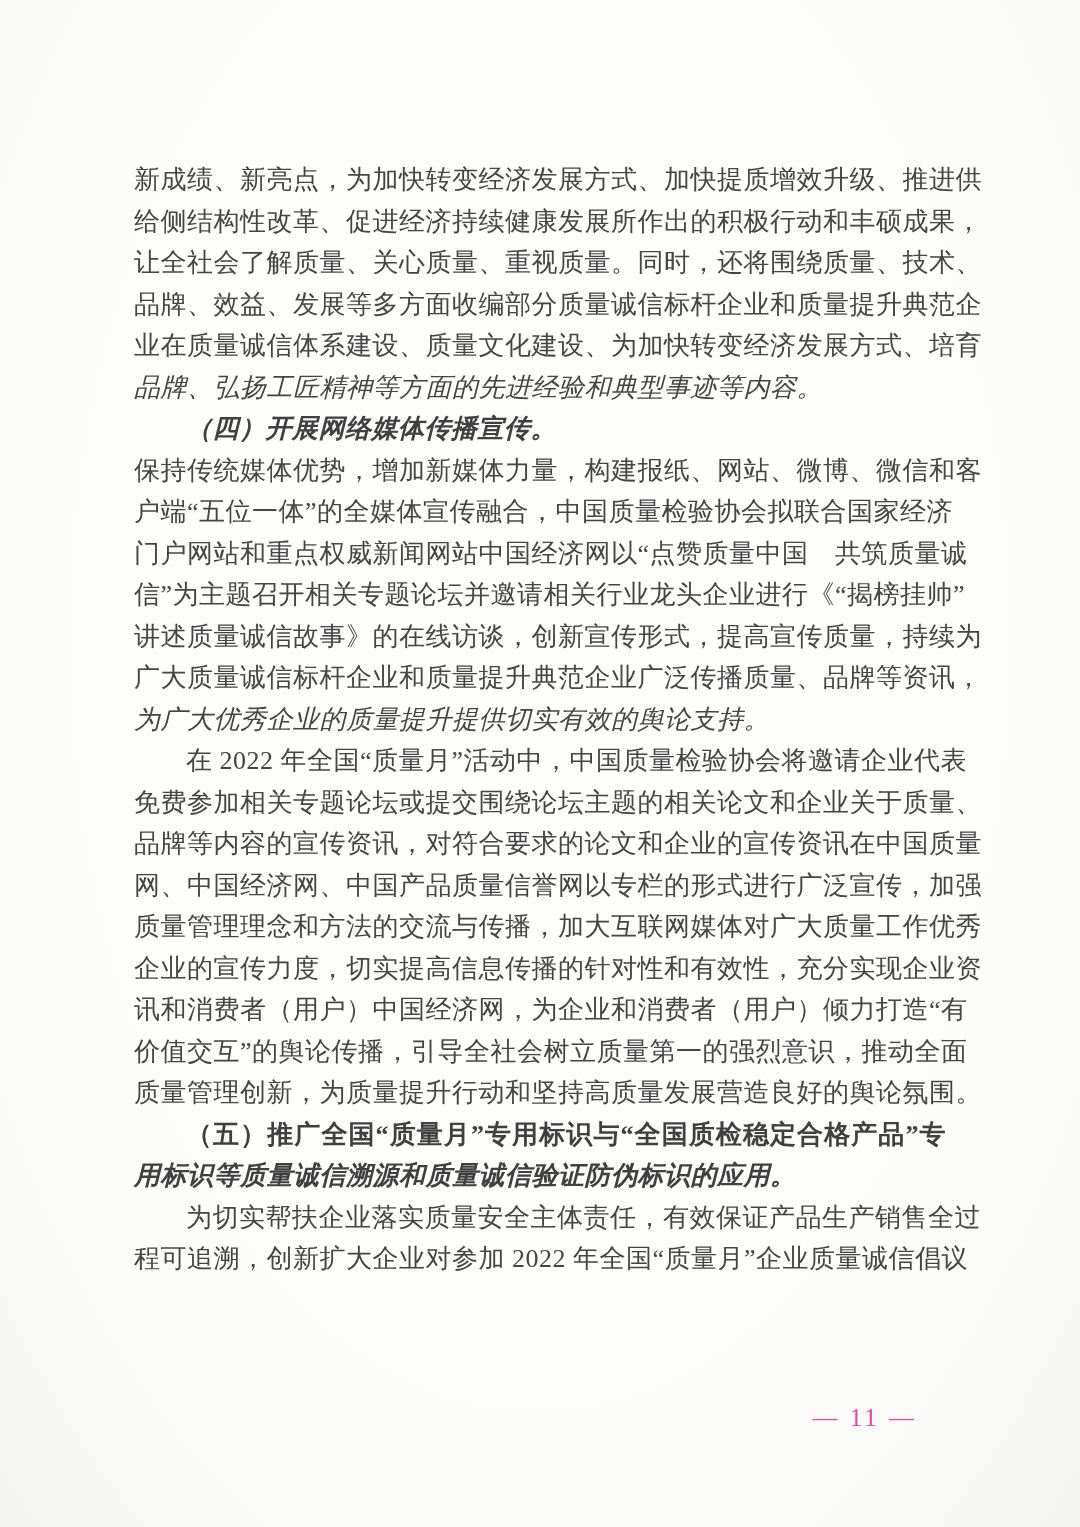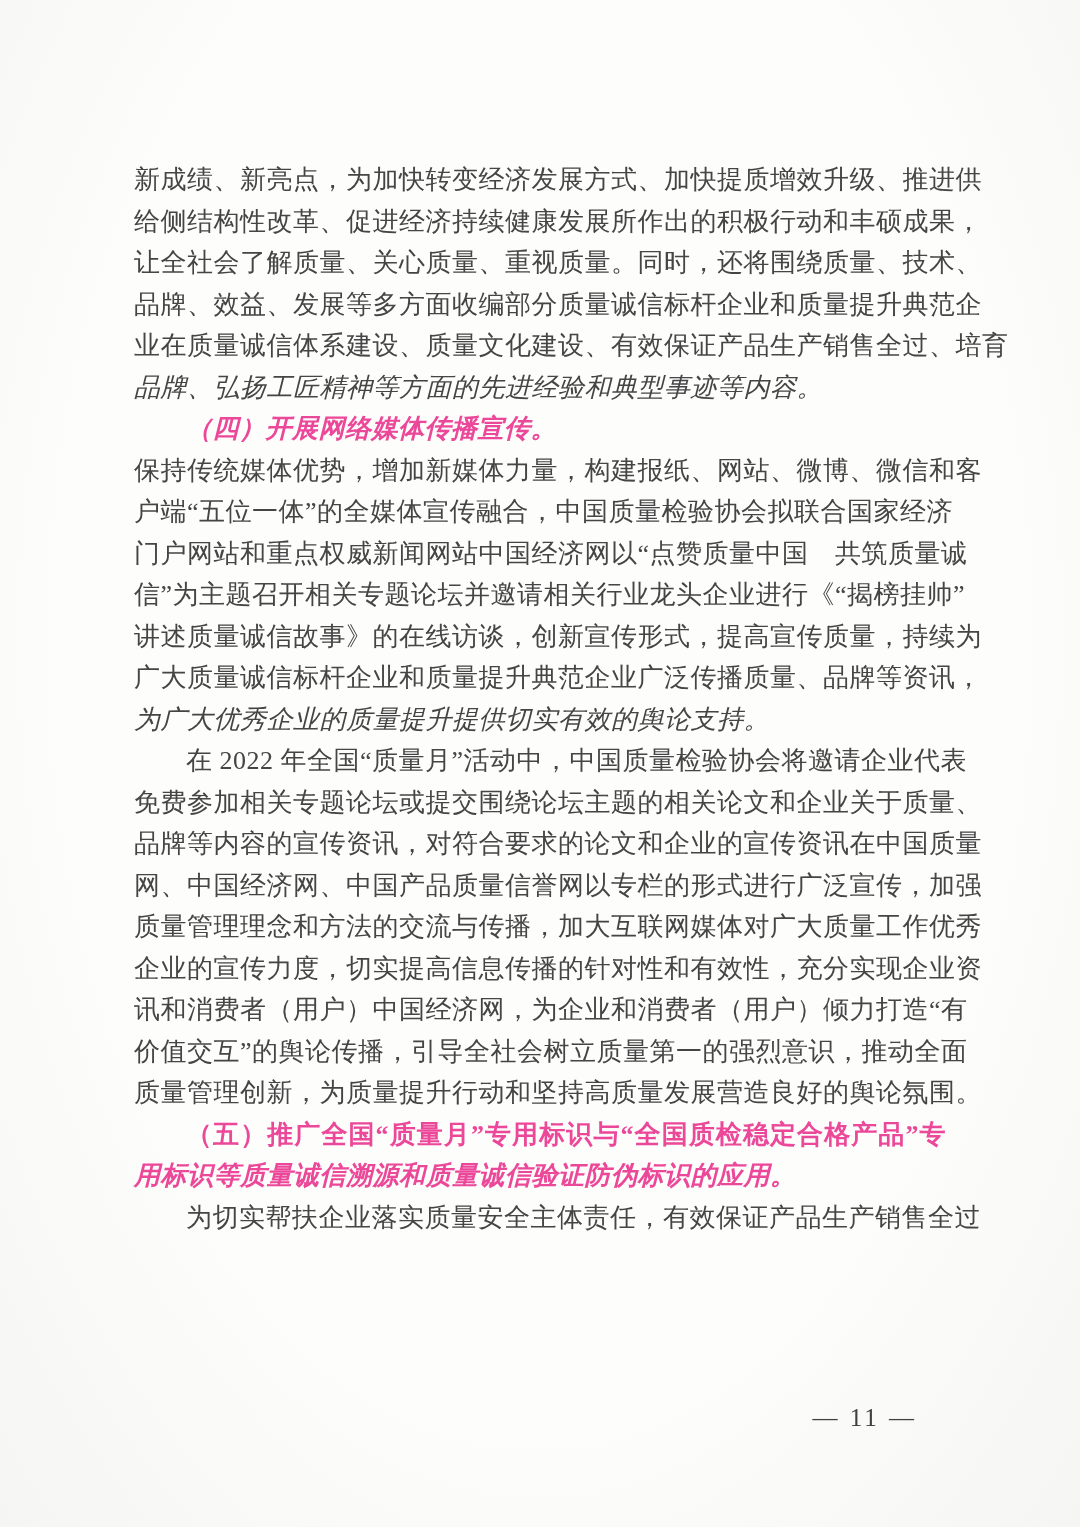--- a/index.html
+++ b/index.html
@@ -37,45 +37,45 @@
   }
   .line.short {
     text-align-last: left;
     font-style: italic;
   }
   .line.indent {
     text-indent: 52px;
   }
   .line.heading {
     font-weight: 700;
-    color: #ec4899;
+    color: #404040;
   }
   .footer {
     position: absolute;
     top: 1398px;
     right: 163px;
     height: 40px;
     line-height: 40px;
     font-size: 25px;
-    color: #404040;
+    color: #ec4899;
     letter-spacing: 3px;
     white-space: nowrap;
   }
 </style>
 </head>
 <body>
 
 <div class="page">
   <div class="textblock">
 
     <div class="line">新成绩、新亮点，为加快转变经济发展方式、加快提质增效升级、推进供</div>
     <div class="line">给侧结构性改革、促进经济持续健康发展所作出的积极行动和丰硕成果，</div>
     <div class="line">让全社会了解质量、关心质量、重视质量。同时，还将围绕质量、技术、</div>
     <div class="line">品牌、效益、发展等多方面收编部分质量诚信标杆企业和质量提升典范企</div>
-    <div class="line">业在质量诚信体系建设、质量文化建设、有效保证产品生产销售全过、培育</div>
+    <div class="line">业在质量诚信体系建设、质量文化建设、为加快转变经济发展方式、培育</div>
     <div class="line short">品牌、弘扬工匠精神等方面的先进经验和典型事迹等内容。</div>
 
     <div class="line indent short heading">（四）开展网络媒体传播宣传。</div>
 
     <div class="line">保持传统媒体优势，增加新媒体力量，构建报纸、网站、微博、微信和客</div>
     <div class="line">户端“五位一体”的全媒体宣传融合，中国质量检验协会拟联合国家经济</div>
     <div class="line">门户网站和重点权威新闻网站中国经济网以“点赞质量中国　共筑质量诚</div>
     <div class="line">信”为主题召开相关专题论坛并邀请相关行业龙头企业进行《“揭榜挂帅”</div>
     <div class="line">讲述质量诚信故事》的在线访谈，创新宣传形式，提高宣传质量，持续为</div>
     <div class="line">广大质量诚信标杆企业和质量提升典范企业广泛传播质量、品牌等资讯，</div>
@@ -88,17 +88,18 @@
     <div class="line">质量管理理念和方法的交流与传播，加大互联网媒体对广大质量工作优秀</div>
     <div class="line">企业的宣传力度，切实提高信息传播的针对性和有效性，充分实现企业资</div>
     <div class="line">讯和消费者（用户）中国经济网，为企业和消费者（用户）倾力打造“有</div>
     <div class="line">价值交互”的舆论传播，引导全社会树立质量第一的强烈意识，推动全面</div>
     <div class="line">质量管理创新，为质量提升行动和坚持高质量发展营造良好的舆论氛围。</div>
 
     <div class="line indent heading">（五）推广全国“质量月”专用标识与“全国质检稳定合格产品”专</div>
     <div class="line short heading">用标识等质量诚信溯源和质量诚信验证防伪标识的应用。</div>
 
     <div class="line indent">为切实帮扶企业落实质量安全主体责任，有效保证产品生产销售全过</div>
+    <div class="line">程可追溯，创新扩大企业对参加 2022 年全国“质量月”企业质量诚信倡议</div>
 
   </div>
 
   <div class="footer">— 11 —</div>
 </div>
 
 </body></html>

